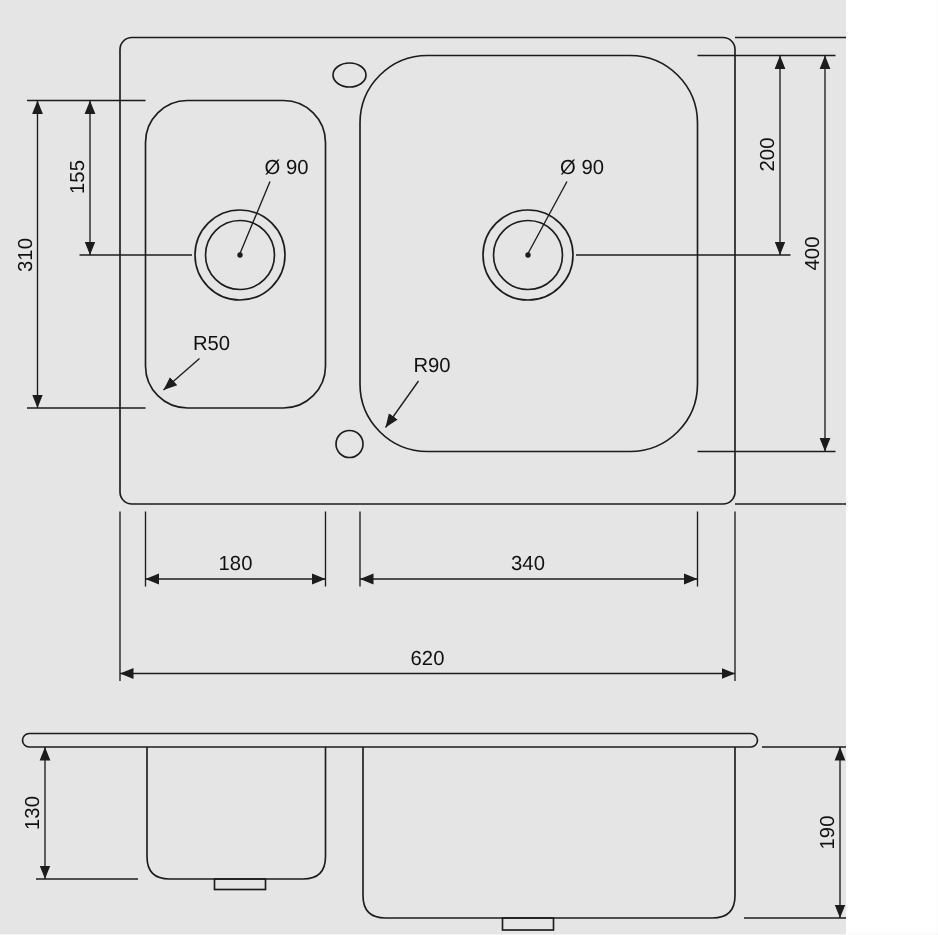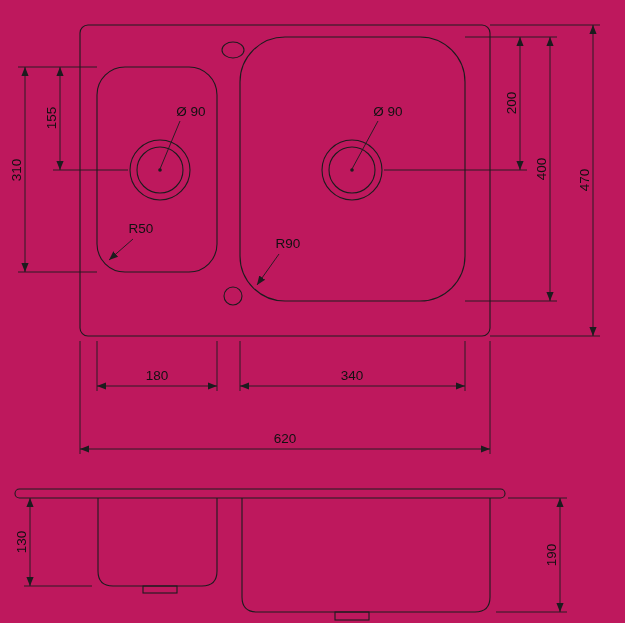--- a/index.html
+++ b/index.html
@@ -2,23 +2,23 @@
 <html><head>
 <meta charset="utf-8">
 <style>
   html, body {
     margin: 0;
     padding: 0;
     background: #ffffff;
   }
   .canvas {
     position: relative;
-    width: 625px;
+    width: 564px;
     height: 623px;
-    background: #be185d;
+    background: #e5e5e5;
     overflow: hidden;
   }
   svg { display: block; }
   .shape {
     stroke: #1c1c1e;
     stroke-width: 1.1;
     fill: none;
   }
   .dimline, .extline, .leader {
     stroke: #1c1c1e;

